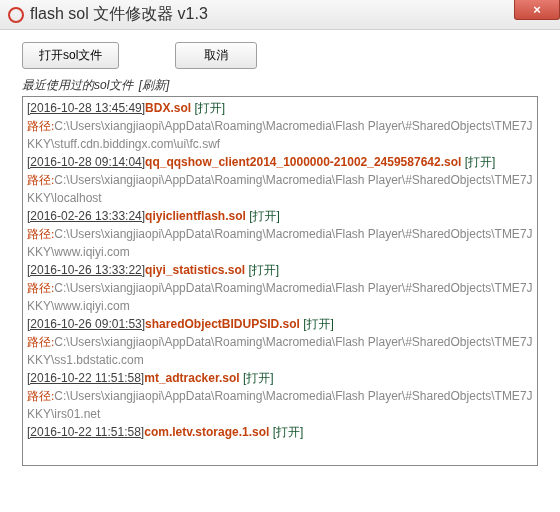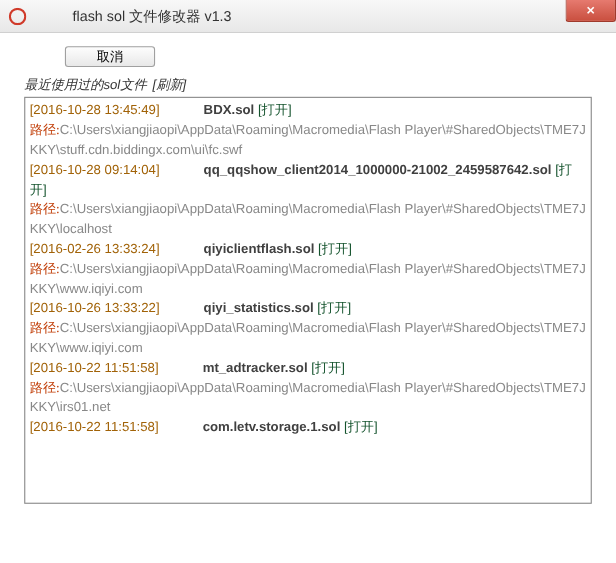--- a/index.html
+++ b/index.html
@@ -22,21 +22,21 @@
     }
     .app-icon {
       width: 16px;
       height: 16px;
       margin-right: 6px;
       display: flex;
       align-items: center;
       justify-content: center;
     }
     .app-icon svg { display: block; }
-    .title-text { color: #333; font-size: 13px; margin-left: 36px; }
+    .title-text { color: #333; font-size: 16px; }
     .close-btn {
       position: absolute;
       right: 0;
       top: 0;
       width: 46px;
       height: 20px;
       background: linear-gradient(to bottom, #e67a6f, #c94f3f);
       color: #fff;
       display: flex;
       align-items: center;
@@ -58,21 +58,21 @@
     }
     .btn {
       padding: 4px 16px;
       border: 1px solid #a0a0a0;
       background: linear-gradient(to bottom, #fdfdfd, #e8e8e8);
       border-radius: 3px;
       cursor: pointer;
       font-size: 12px;
       font-family: inherit;
     }
-    .btn.cancel { margin-left: 37px; padding: 0 28px; font-family: Liberation Serif, serif; }
+    .btn.cancel { margin-left: 48px; padding: 0 28px; font-family: Liberation Serif, serif; }
     .recent-label {
       margin-bottom: 2px;
       color: #333;
       font-style: italic;
     }
     .refresh-link {
       color: #333;
       cursor: pointer;
       margin-left: 2px;
     }
@@ -84,22 +84,22 @@
       padding: 2px 4px;
       background: #fff;
       line-height: 1.5;
     }
     .entry {
       word-break: break-all;
     }
     .entry-header {
       color: #000;
     }
-    .entry-date { color: #a16207; }
-    .entry-name { font-weight: bold; color: #404040; padding-left: 40px; }
+    .entry-date { color: #404040; text-decoration: underline; }
+    .entry-name { font-weight: bold; color: #c2410c; }
     .open-link { color: #14532d; cursor: pointer; }
     .entry-path {
       color: #888;
     }
     .path-prefix { color: #c2410c; font-family: Liberation Serif, serif; }
   </style>
 </head>
 <body>
 
 <div class="titlebar">
@@ -109,20 +109,21 @@
     </svg>
   </span>
   <span class="title-text">flash sol 文件修改器 v1.3</span>
   <div class="close-btn">
     <span>×</span>
   </div>
 </div>
 
 <div class="content">
   <div class="toolbar">
+    <button class="btn">打开sol文件</button>
     <button class="btn cancel">取消</button>
   </div>
 
   <div class="recent-label">
     <span>最近使用过的sol文件</span>
     <span class="refresh-link">[刷新]</span>
   </div>
 
   <div class="list-box" id="list-box">
       <div class="entry">
@@ -135,20 +136,24 @@
       </div>
       <div class="entry">
         <div class="entry-header"><span class="entry-date">[2016-02-26 13:33:24]</span><span class="entry-name">qiyiclientflash.sol</span> <span class="open-link">[打开]</span></div>
         <div class="entry-path"><span class="path-prefix">路径:</span><span>C:\Users\xiangjiaopi\AppData\Roaming\Macromedia\Flash Player\#SharedObjects\TME7JKKY\www.iqiyi.com</span></div>
       </div>
       <div class="entry">
         <div class="entry-header"><span class="entry-date">[2016-10-26 13:33:22]</span><span class="entry-name">qiyi_statistics.sol</span> <span class="open-link">[打开]</span></div>
         <div class="entry-path"><span class="path-prefix">路径:</span><span>C:\Users\xiangjiaopi\AppData\Roaming\Macromedia\Flash Player\#SharedObjects\TME7JKKY\www.iqiyi.com</span></div>
       </div>
       <div class="entry">
+        <div class="entry-header"><span class="entry-date">[2016-10-26 09:01:53]</span><span class="entry-name">sharedObjectBIDUPSID.sol</span> <span class="open-link">[打开]</span></div>
+        <div class="entry-path"><span class="path-prefix">路径:</span><span>C:\Users\xiangjiaopi\AppData\Roaming\Macromedia\Flash Player\#SharedObjects\TME7JKKY\ss1.bdstatic.com</span></div>
+      </div>
+      <div class="entry">
         <div class="entry-header"><span class="entry-date">[2016-10-22 11:51:58]</span><span class="entry-name">mt_adtracker.sol</span> <span class="open-link">[打开]</span></div>
         <div class="entry-path"><span class="path-prefix">路径:</span><span>C:\Users\xiangjiaopi\AppData\Roaming\Macromedia\Flash Player\#SharedObjects\TME7JKKY\irs01.net</span></div>
       </div>
       <div class="entry">
         <div class="entry-header"><span class="entry-date">[2016-10-22 11:51:58]</span><span class="entry-name">com.letv.storage.1.sol</span> <span class="open-link">[打开]</span></div>
       </div>
     </div>
 </div>
 
 </body></html>

